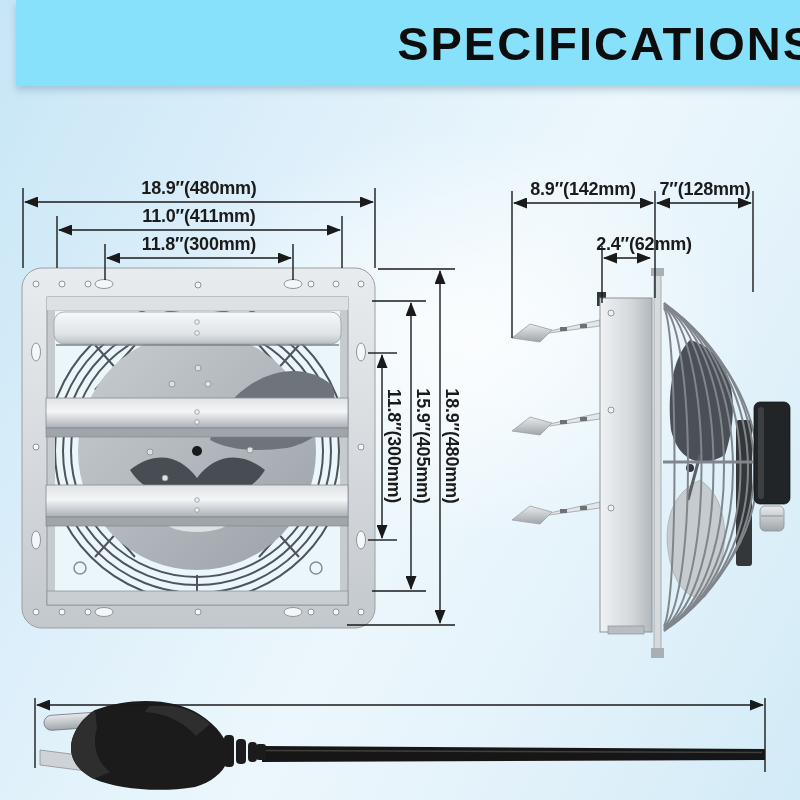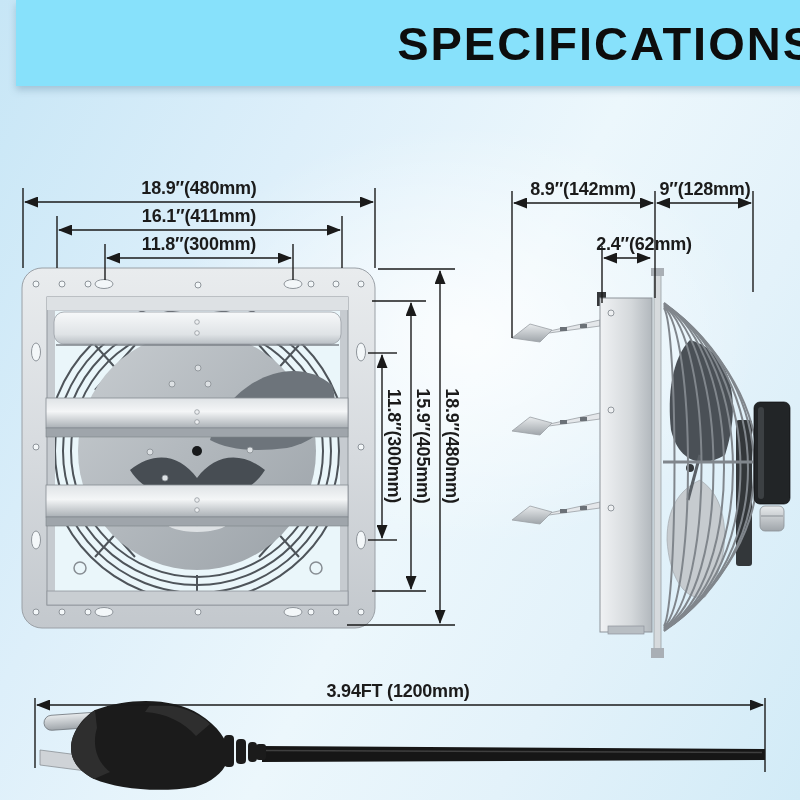--- a/index.html
+++ b/index.html
@@ -286,25 +286,24 @@
       <line x1="602" y1="246" x2="602" y2="303"></line>
       <line x1="604" y1="258" x2="650" y2="258" marker-start="url(#ah)" marker-end="url(#ah)"></line>
 
       <line x1="35" y1="698" x2="35" y2="768"></line>
       <line x1="765" y1="698" x2="765" y2="772"></line>
       <line x1="37" y1="705" x2="763" y2="705" marker-start="url(#ah)" marker-end="url(#ah)"></line>
     </g>
   </svg>
 
   <span class="dim-label" style="left:199px;top:199px;">18.9″(480mm)</span>
-  <span class="dim-label" style="left:199px;top:227px;">16.1″(411mm)</span>
+  <span class="dim-label" style="left:199px;top:227px;">11.0″(411mm)</span>
   <span class="dim-label" style="left:199px;top:255px;">11.8″(300mm)</span>
 
   <span class="dim-label vert" style="left:393px;top:446px;">11.8″(300mm)</span>
   <span class="dim-label vert" style="left:422px;top:446px;">15.9″(405mm)</span>
   <span class="dim-label vert" style="left:451px;top:446px;">18.9″(480mm)</span>
 
   <span class="dim-label" style="left:583px;top:200px;">8.9″(142mm)</span>
-  <span class="dim-label" style="left:705px;top:200px;">9″(128mm)</span>
+  <span class="dim-label" style="left:705px;top:200px;">7″(128mm)</span>
   <span class="dim-label" style="left:644px;top:255px;">2.4″(62mm)</span>
 
-  <span class="dim-label" style="left:398px;top:702px;">3.94FT (1200mm)</span>
 </div>
 
 </body></html>

